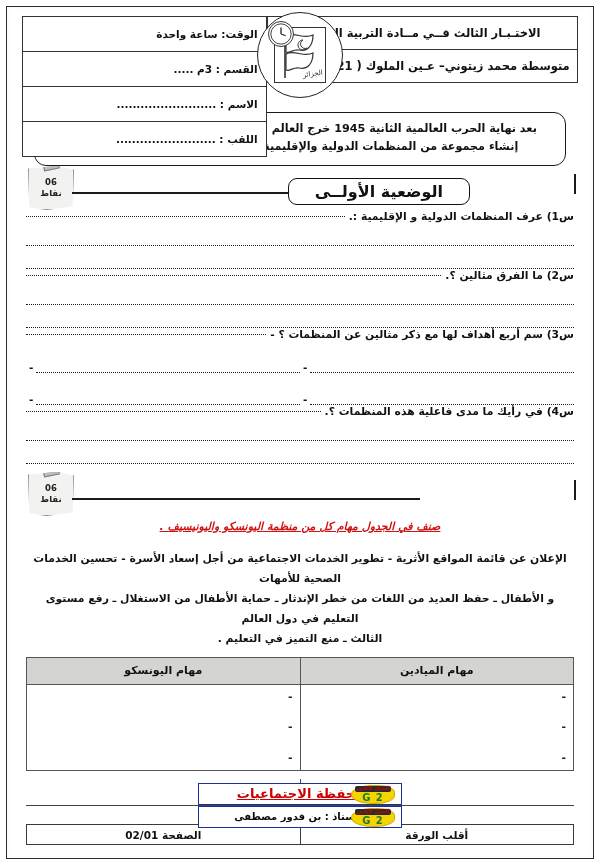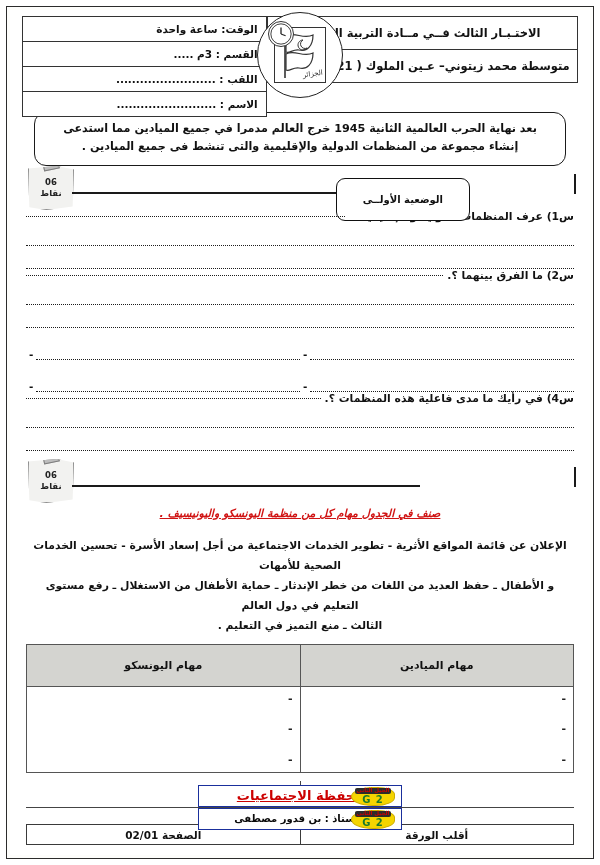--- a/index.html
+++ b/index.html
@@ -59,21 +59,21 @@
     font-weight: bold;
     font-size: 11px;
     letter-spacing: .2px;
     background: #fff;
     margin-bottom: -1px;
   }
   .hdr-cell.big { height: 34px; font-size: 11.5px; }
   .hdr-left .hdr-cell {
     justify-content: flex-start;
     padding-right: 8px;
-    height: 26px;
+    height: 36px;
     font-size: 10.5px;
   }
 
   
   .logo-circle {
     position: absolute;
     left: 50%;
     transform: translateX(-50%);
     top: 2px;
     width: 86px; height: 86px;
@@ -140,22 +140,22 @@
     height: 20px;
     border-right: 2px solid #1a1a1a;
     width: 0;
   }
   .sit-title {
     position: absolute;
     right: 120px;
     top: 4px;
     border: 1.6px solid #111;
     border-radius: 9px;
-    padding: 15px 26px;
-    font-size: 10px;
+    padding: 3px 26px;
+    font-size: 16px;
     font-weight: bold;
     background: #fff;
     white-space: nowrap;
   }
   .note-icon {
     position: absolute;
     left: 18px; top: -8px;
     width: 46px; height: 44px;
     background: #f2f2f0;
     border: 1px solid #8d8d8d;
@@ -235,21 +235,21 @@
   
   .tbl-wrap { padding: 8px 16px 0 16px; }
   table.main-table {
     width: 100%;
     border-collapse: collapse;
     table-layout: fixed;
   }
   table.main-table th {
     border: 1.3px solid #555;
     background: #d4d4d0;
-    height: 42px;
+    height: 27px;
     font-size: 11px;
     font-weight: bold;
     color: #111;
   }
   table.main-table td {
     border: 1.3px solid #555;
     height: 86px;
     vertical-align: top;
     padding: 5px 7px 0 7px;
     background: #fff;
@@ -392,22 +392,22 @@
     </div>
 
     <div class="hdr-grid">
       <div class="hdr-right">
         <div class="hdr-cell big">الاختـبـار الثالث فــي مــادة التربية المدنية</div>
         <div class="hdr-cell big">متوسطة  محمد زيتوني– عـين الملوك ( 2021 /2022)</div>
       </div>
       <div class="hdr-left">
         <div class="hdr-cell">الوقت: ساعة واحدة</div>
         <div class="hdr-cell">القسم : 3م .....</div>
+        <div class="hdr-cell">الاسم : .........................</div>
         <div class="hdr-cell">اللقب : .........................</div>
-        <div class="hdr-cell">الاسم : .........................</div>
       </div>
     </div>
   </div>
 
   <div class="intro-wrap">
     <div class="intro-box">بعد نهاية الحرب العالمية الثانية 1945 خرج العالم مدمرا في جميع الميادين مما استدعى إنشاء مجموعة من المنظمات الدولية والإقليمية والتى تنشط فى جميع الميادين .</div>
   </div>
 
   <div class="situation">
     <div class="note-icon">
@@ -423,26 +423,30 @@
   <div class="qblock">
 
     <div class="q-line">
       <span class="q-text">س1) عرف المنظمات الدولية و الإقليمية :.</span>
       <span class="q-fill"></span>
     </div>
     <div class="ans-line"></div>
     <div class="ans-line"></div>
 
     <div class="q-line">
-      <span class="q-text">س2) ما الفرق بينهما  ؟.</span>
+      <span class="q-text">س2) ما الفرق مثالين  ؟.</span>
       <span class="q-fill"></span>
     </div>
     <div class="ans-line"></div>
     <div class="ans-line"></div>
 
+    <div class="q-line">
+      <span class="q-text">س3) سم أربع أهداف لها مع ذكر مثالين عن المنظمات  ؟ -</span>
+      <span class="q-fill"></span>
+    </div>
 
     <div class="ans-split">
       <span class="seg"></span>
       <span class="dash">-</span>
       <span class="seg"></span>
       <span class="dash">-</span>
     </div>
 
     <div class="ans-split">
       <span class="seg"></span>

